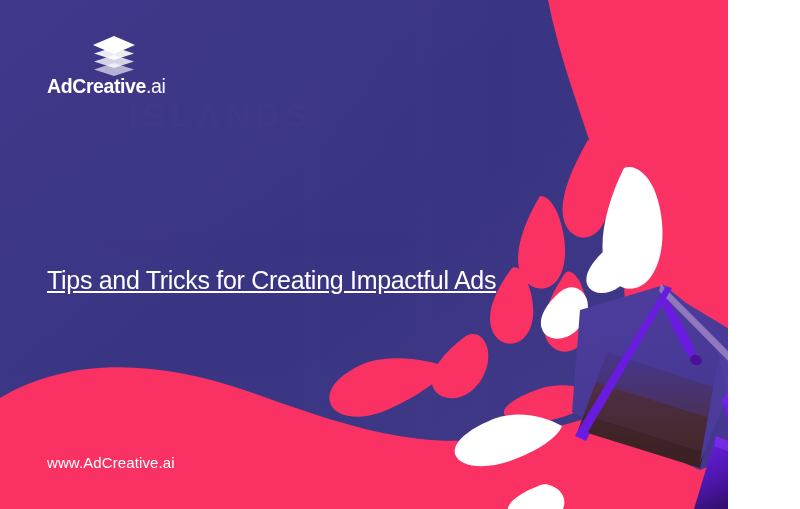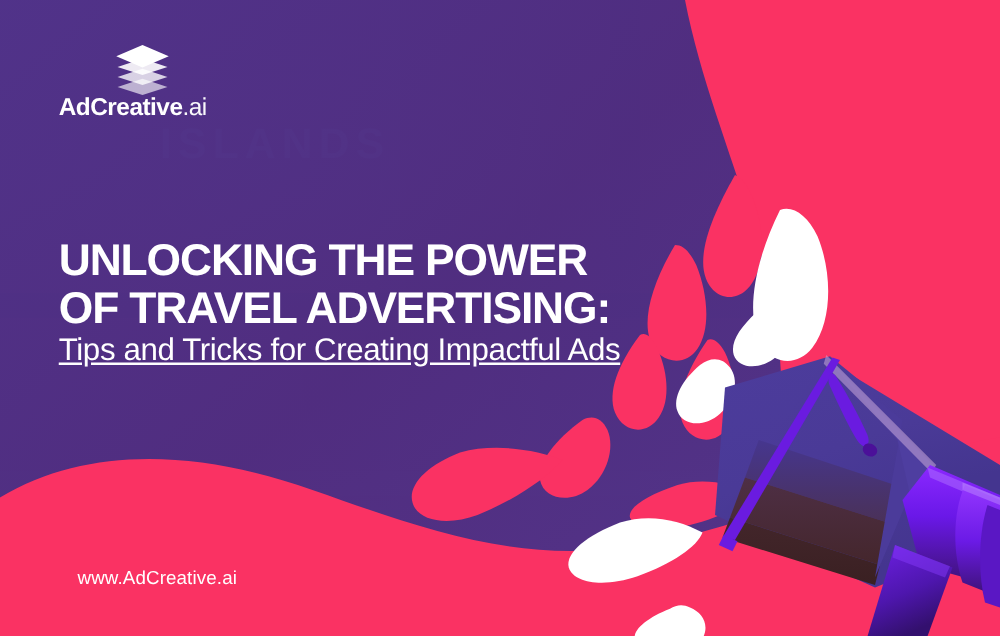--- a/index.html
+++ b/index.html
@@ -7,23 +7,24 @@
 
   html, body {
     width:800px; height:509px;
     background:#ffffff;
     font-family:"Liberation Sans", sans-serif;
     overflow:hidden;
   }
 
   #banner {
     position:relative;
-    width:800px; height:509px;
+    width:728px; height:509px;
     overflow:hidden;
-    background:#b91c1c;
+    background:#14532d;
+    text-align:right;
   }
 
   
   .layer {
     position:absolute;
     top:0; left:0;
     width:800px; height:509px;
     pointer-events:none;
   }
 
@@ -117,21 +118,20 @@
 
   
   #footer-url {
     position:absolute;
     left:47px; top:454px;
     font-size:15px;
     font-weight:500;
     color:#ffffff;
     letter-spacing:0.1px;
     white-space:nowrap;
-    margin-left:15px;
   }
 </style>
 </head>
 <body>
 
 <div id="banner">
 
   <div id="photo-layer"></div>
   <div id="photo-sign">ISLANDS</div>
   <div id="purple-wash"></div>
@@ -273,23 +273,19 @@
           <path d="M23,19 L43,25.5 L23,32 L3,25.5 Z" fill="#ffffff" opacity=".78"></path>
           <path d="M23,11 L43,17.5 L23,24 L3,17.5 Z" fill="#ffffff" opacity=".90"></path>
           <path d="M23,0 L44,9 L23,18 L2,9 Z" fill="#ffffff"></path>
         </g>
       </svg>
       <div id="logo-text">
         <span>AdCreative</span><span class="suffix">.ai</span>
       </div>
     </div>
 
-    <div id="headline">
-      <span class="headline-line">UNLOCKING THE POWER</span>
-      <span class="headline-line">OF TRAVEL ADVERTISING:</span>
-    </div>
 
     <div id="subtitle">Tips and Tricks for Creating Impactful Ads</div>
 
     <div id="footer-url">www.AdCreative.ai</div>
 
   </div>
 </div>
 
 </body></html>

